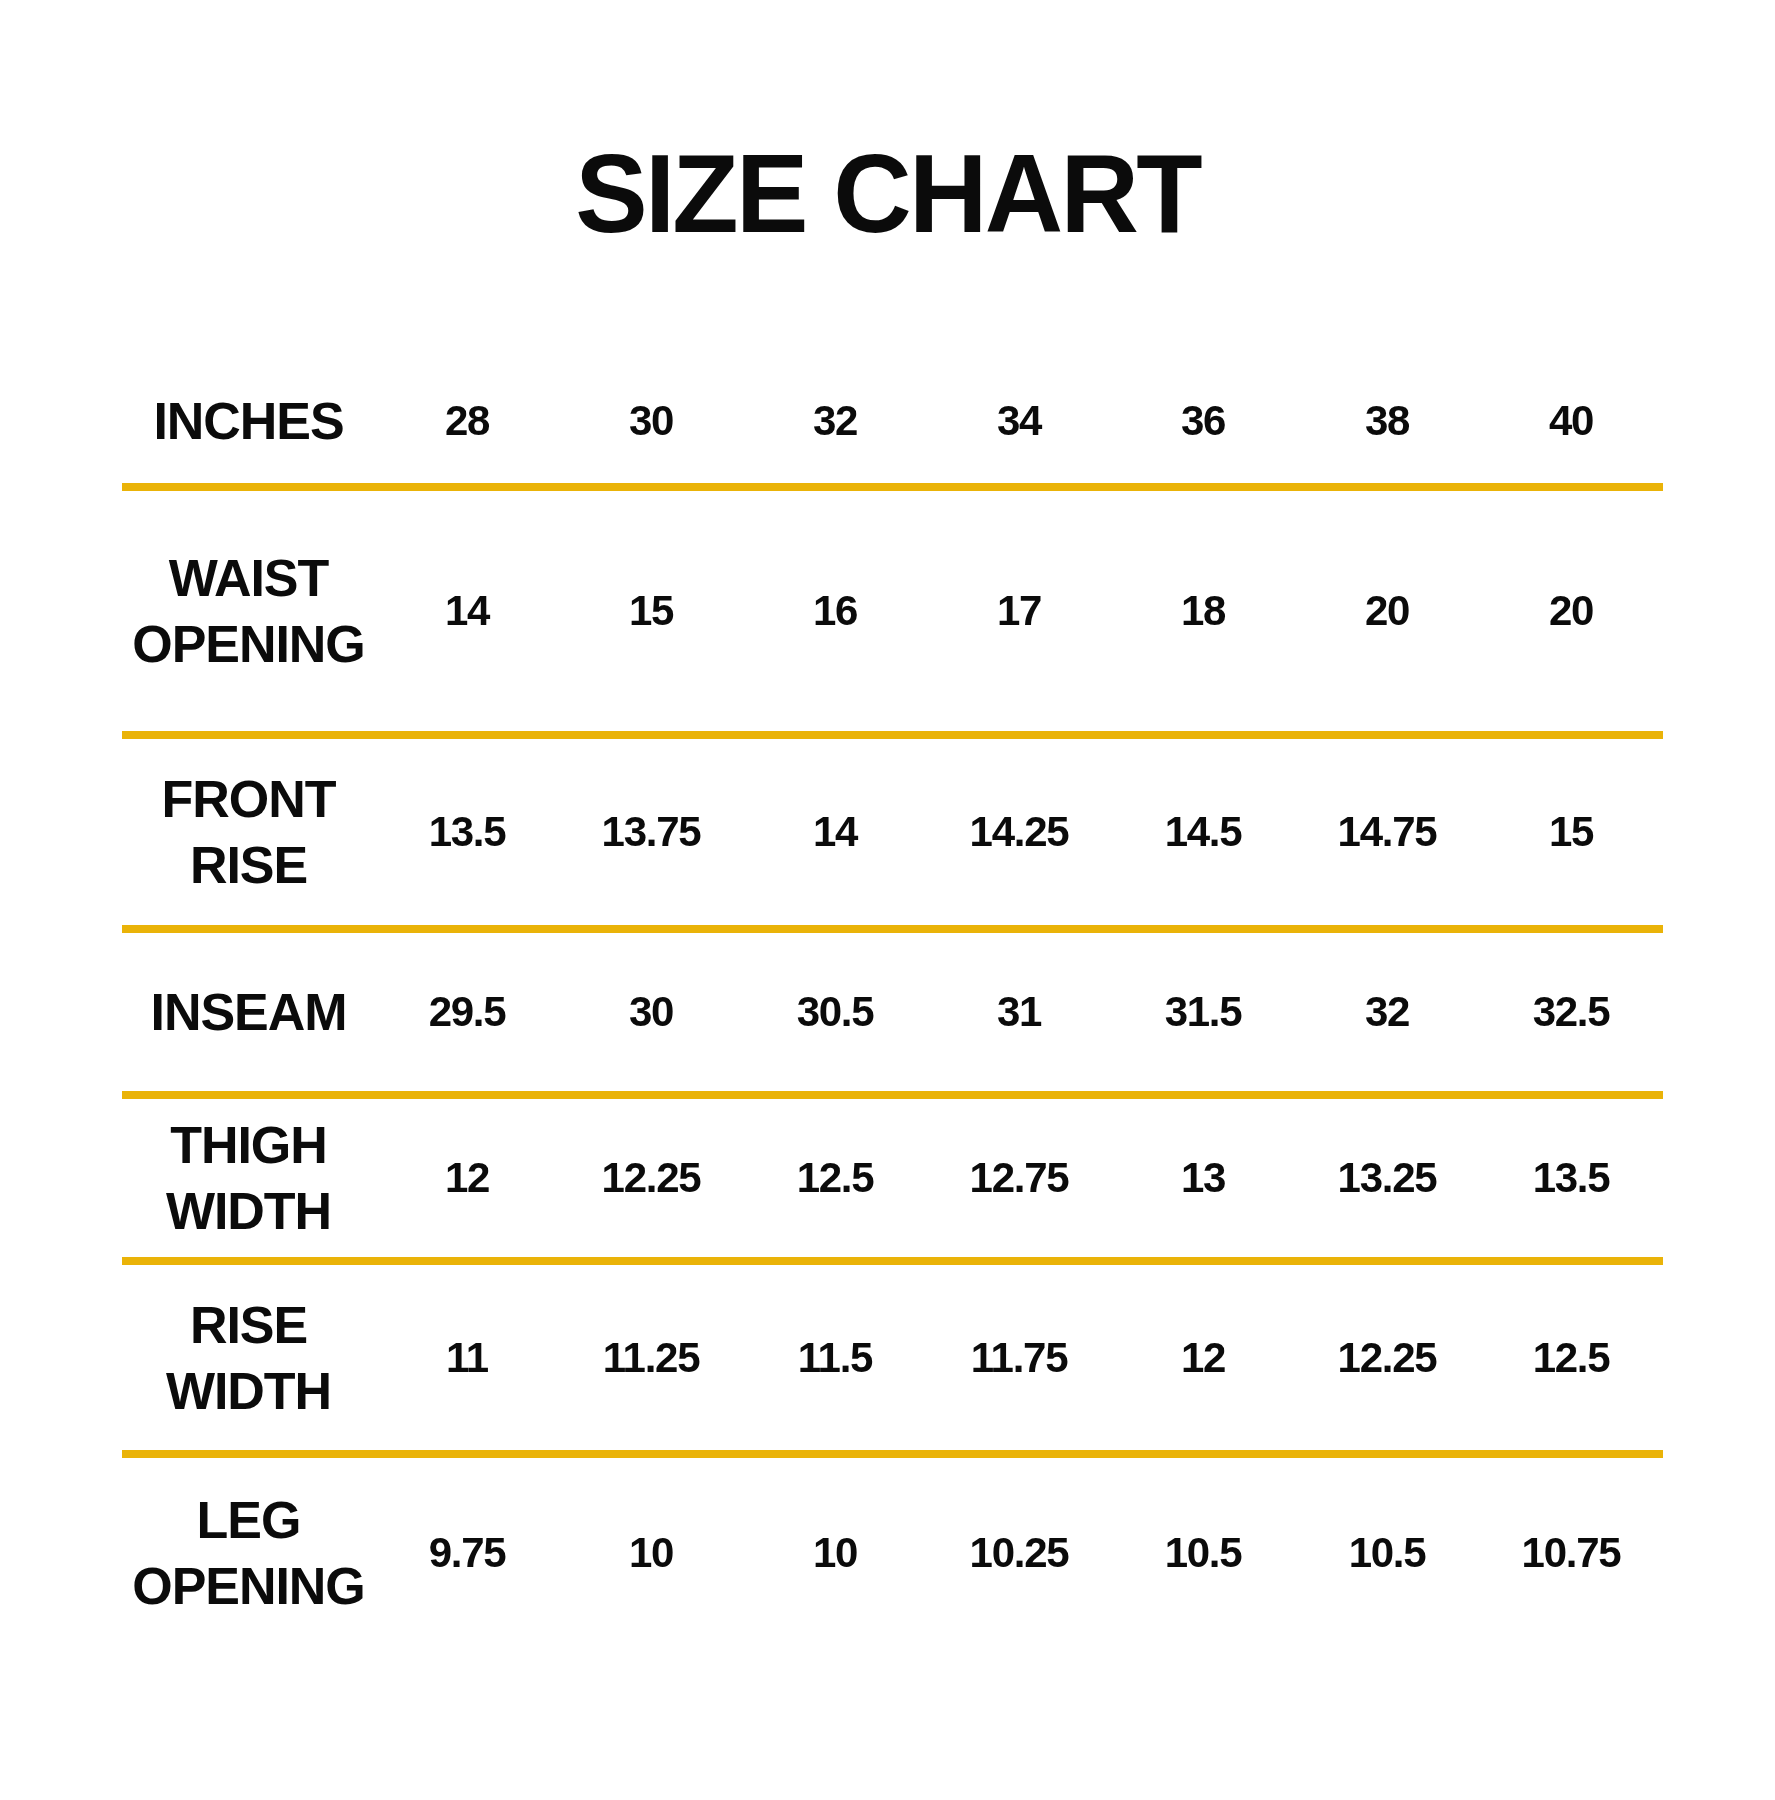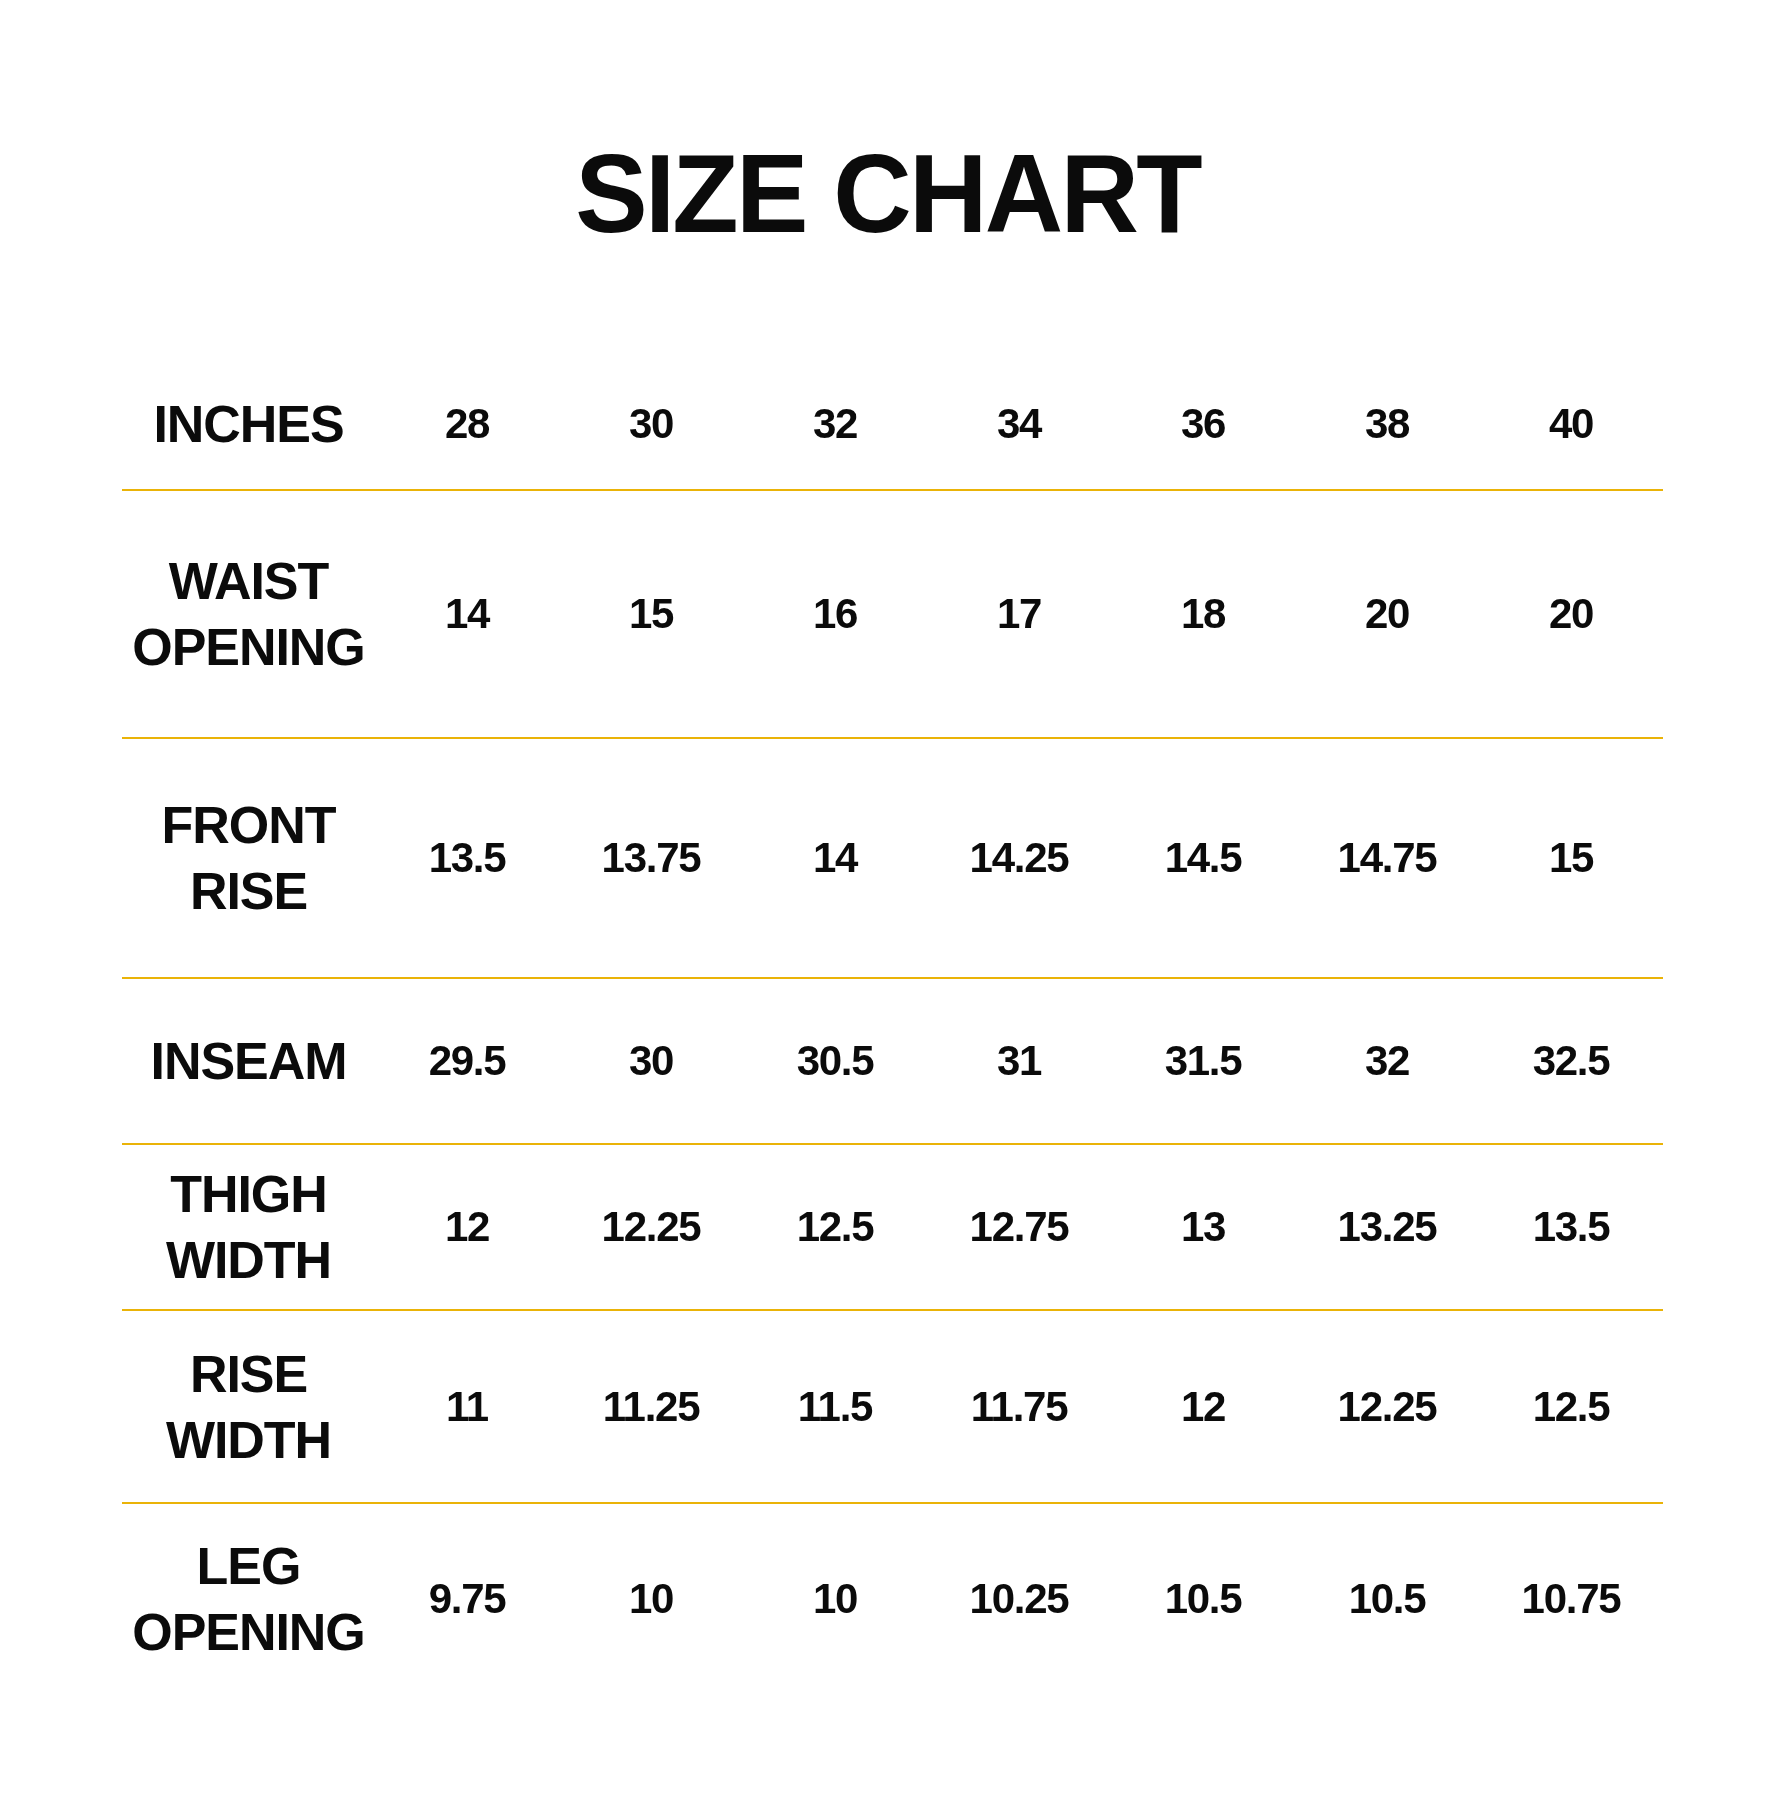--- a/index.html
+++ b/index.html
@@ -22,25 +22,25 @@
   .size-table{
     margin:108px 0 0 122px;
     width:1541px;
     display:block;
   }
   .row{
     display:grid;
     grid-template-columns:253px repeat(7,1fr);
     align-items:center;
     box-sizing:border-box;
-    border-bottom:2px solid #eab308;
+    border-bottom:8px solid #eab308;
   }
   .r-header{height:133px;}
   .r-waist{height:248px;}
-  .r-front{height:240px;}
+  .r-front{height:194px;}
   .r-inseam{height:166px;}
   .r-thigh{height:166px;}
   .r-knee{height:193px;}
   .r-leg{height:190px;border-bottom:none;}
   .cell{
     display:flex;
     align-items:center;
     justify-content:center;
     font-size:42px;
     font-weight:700;

